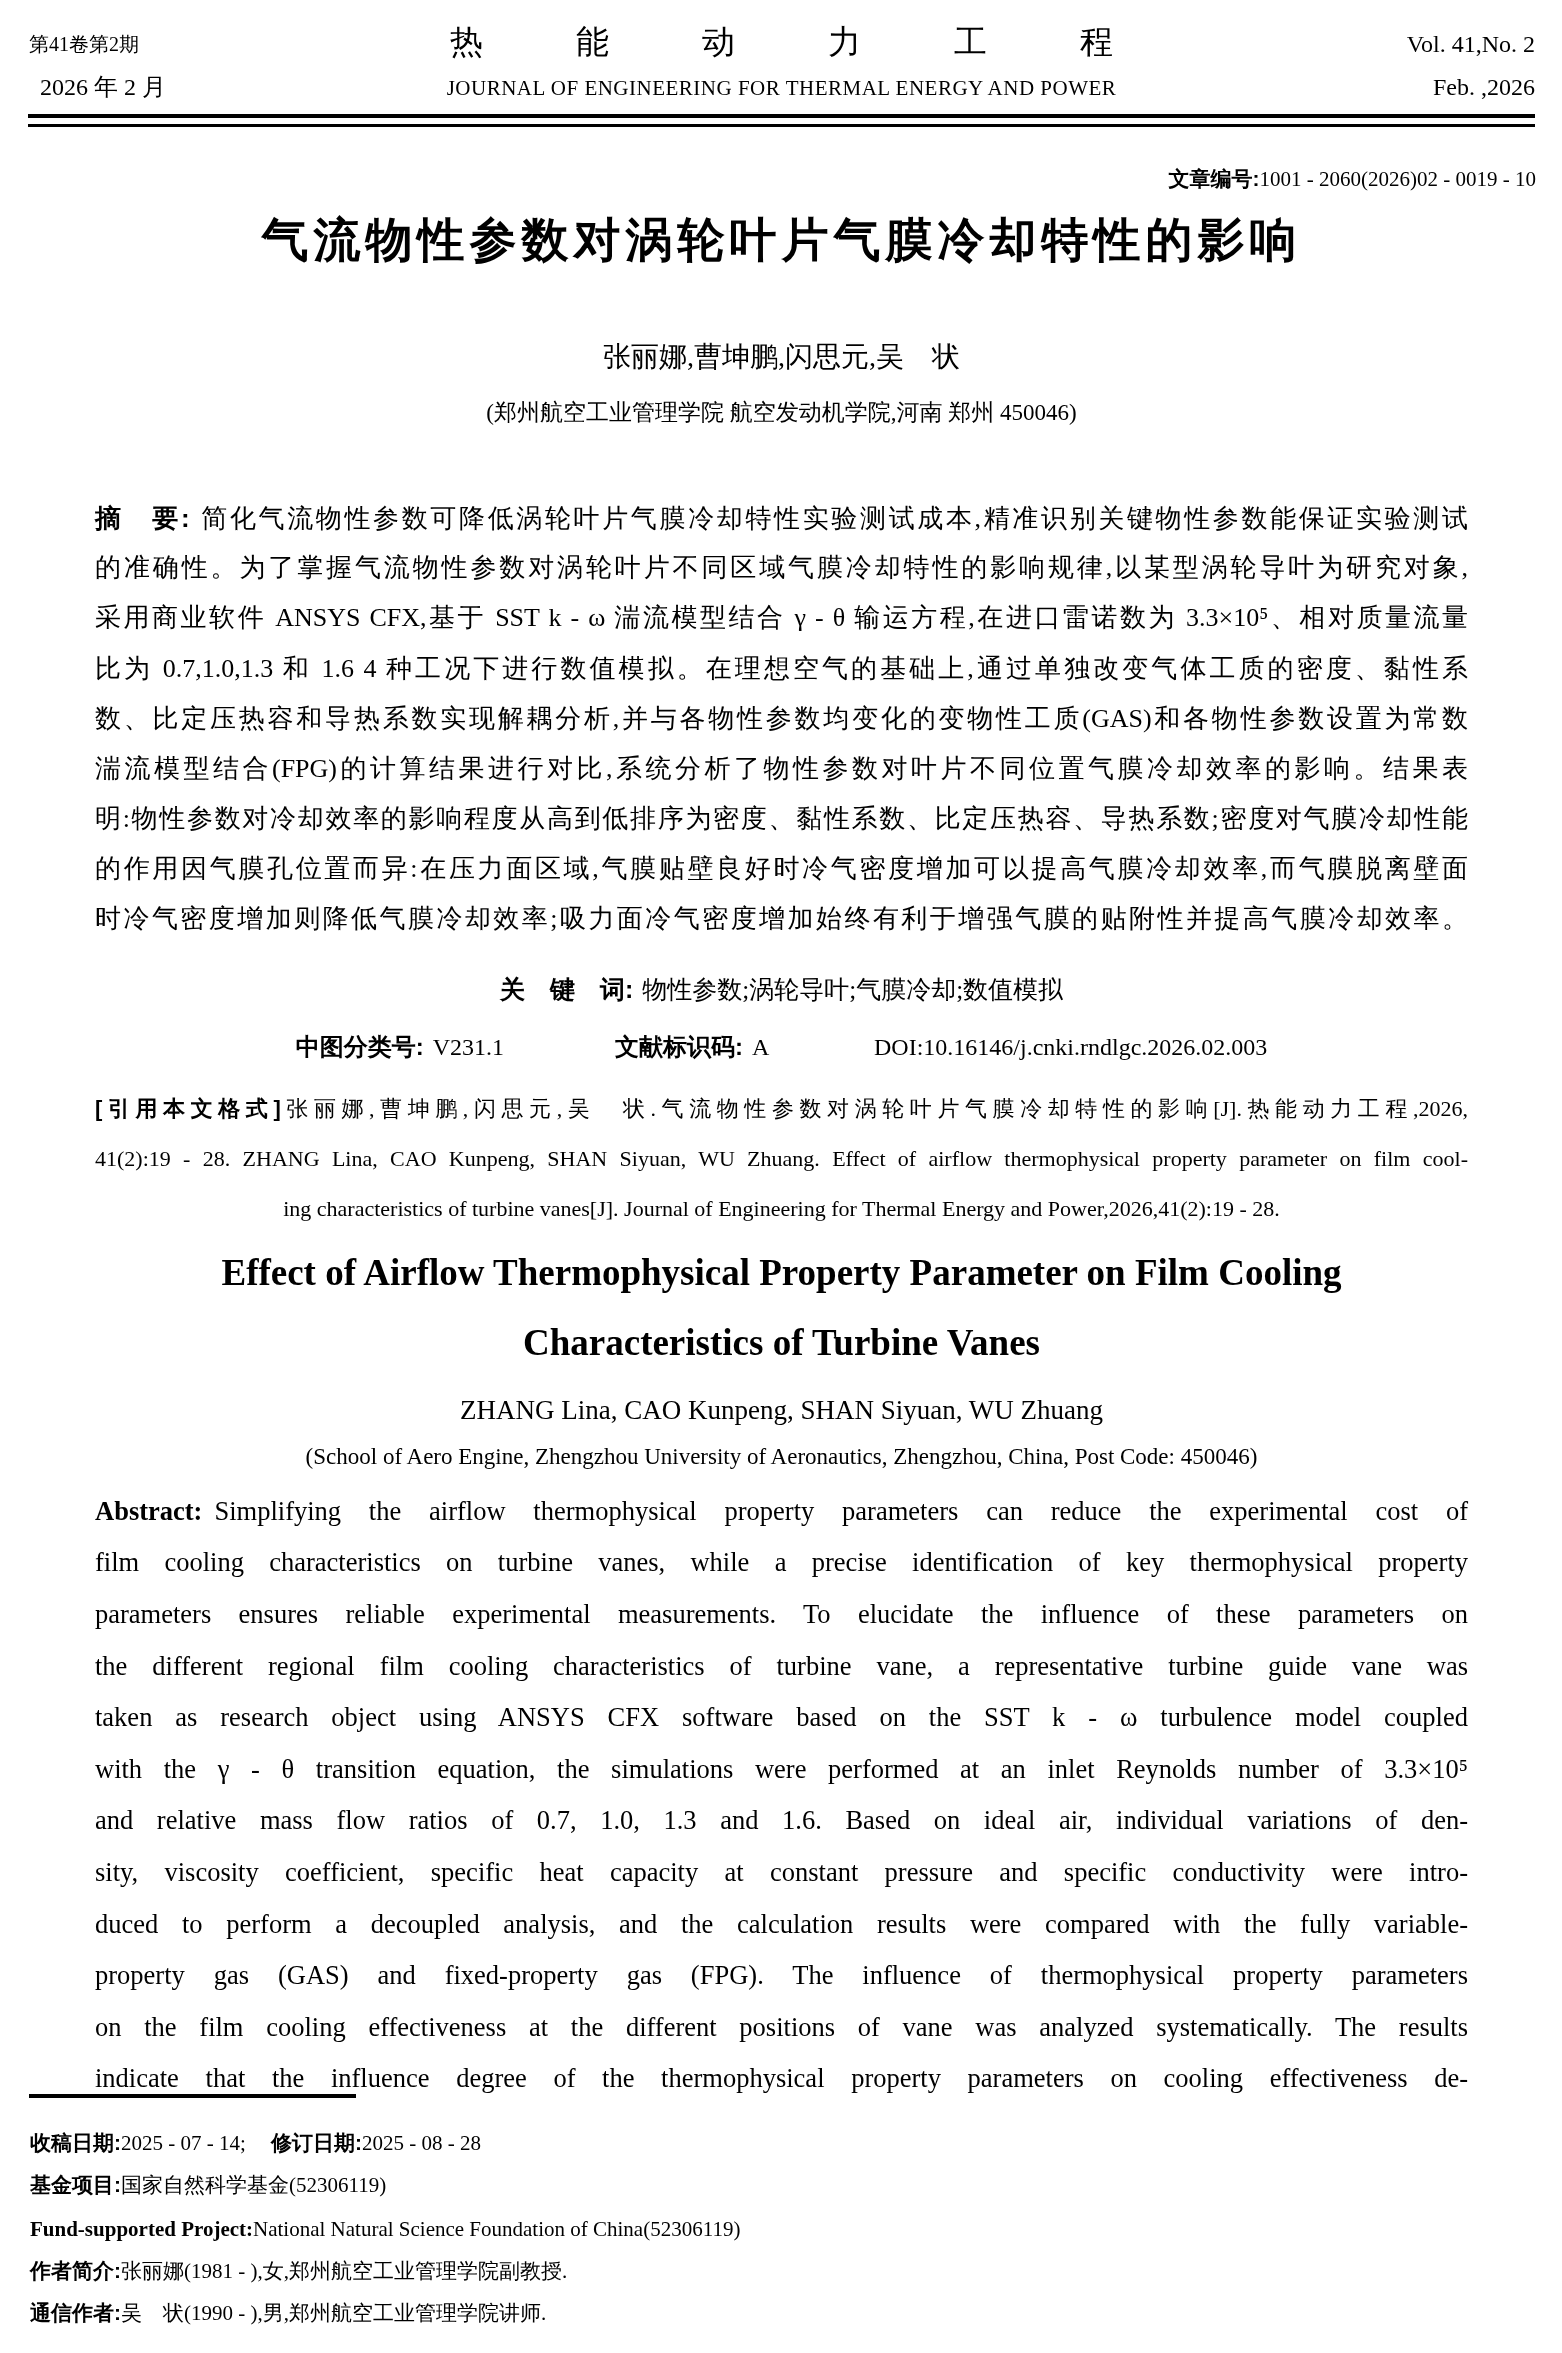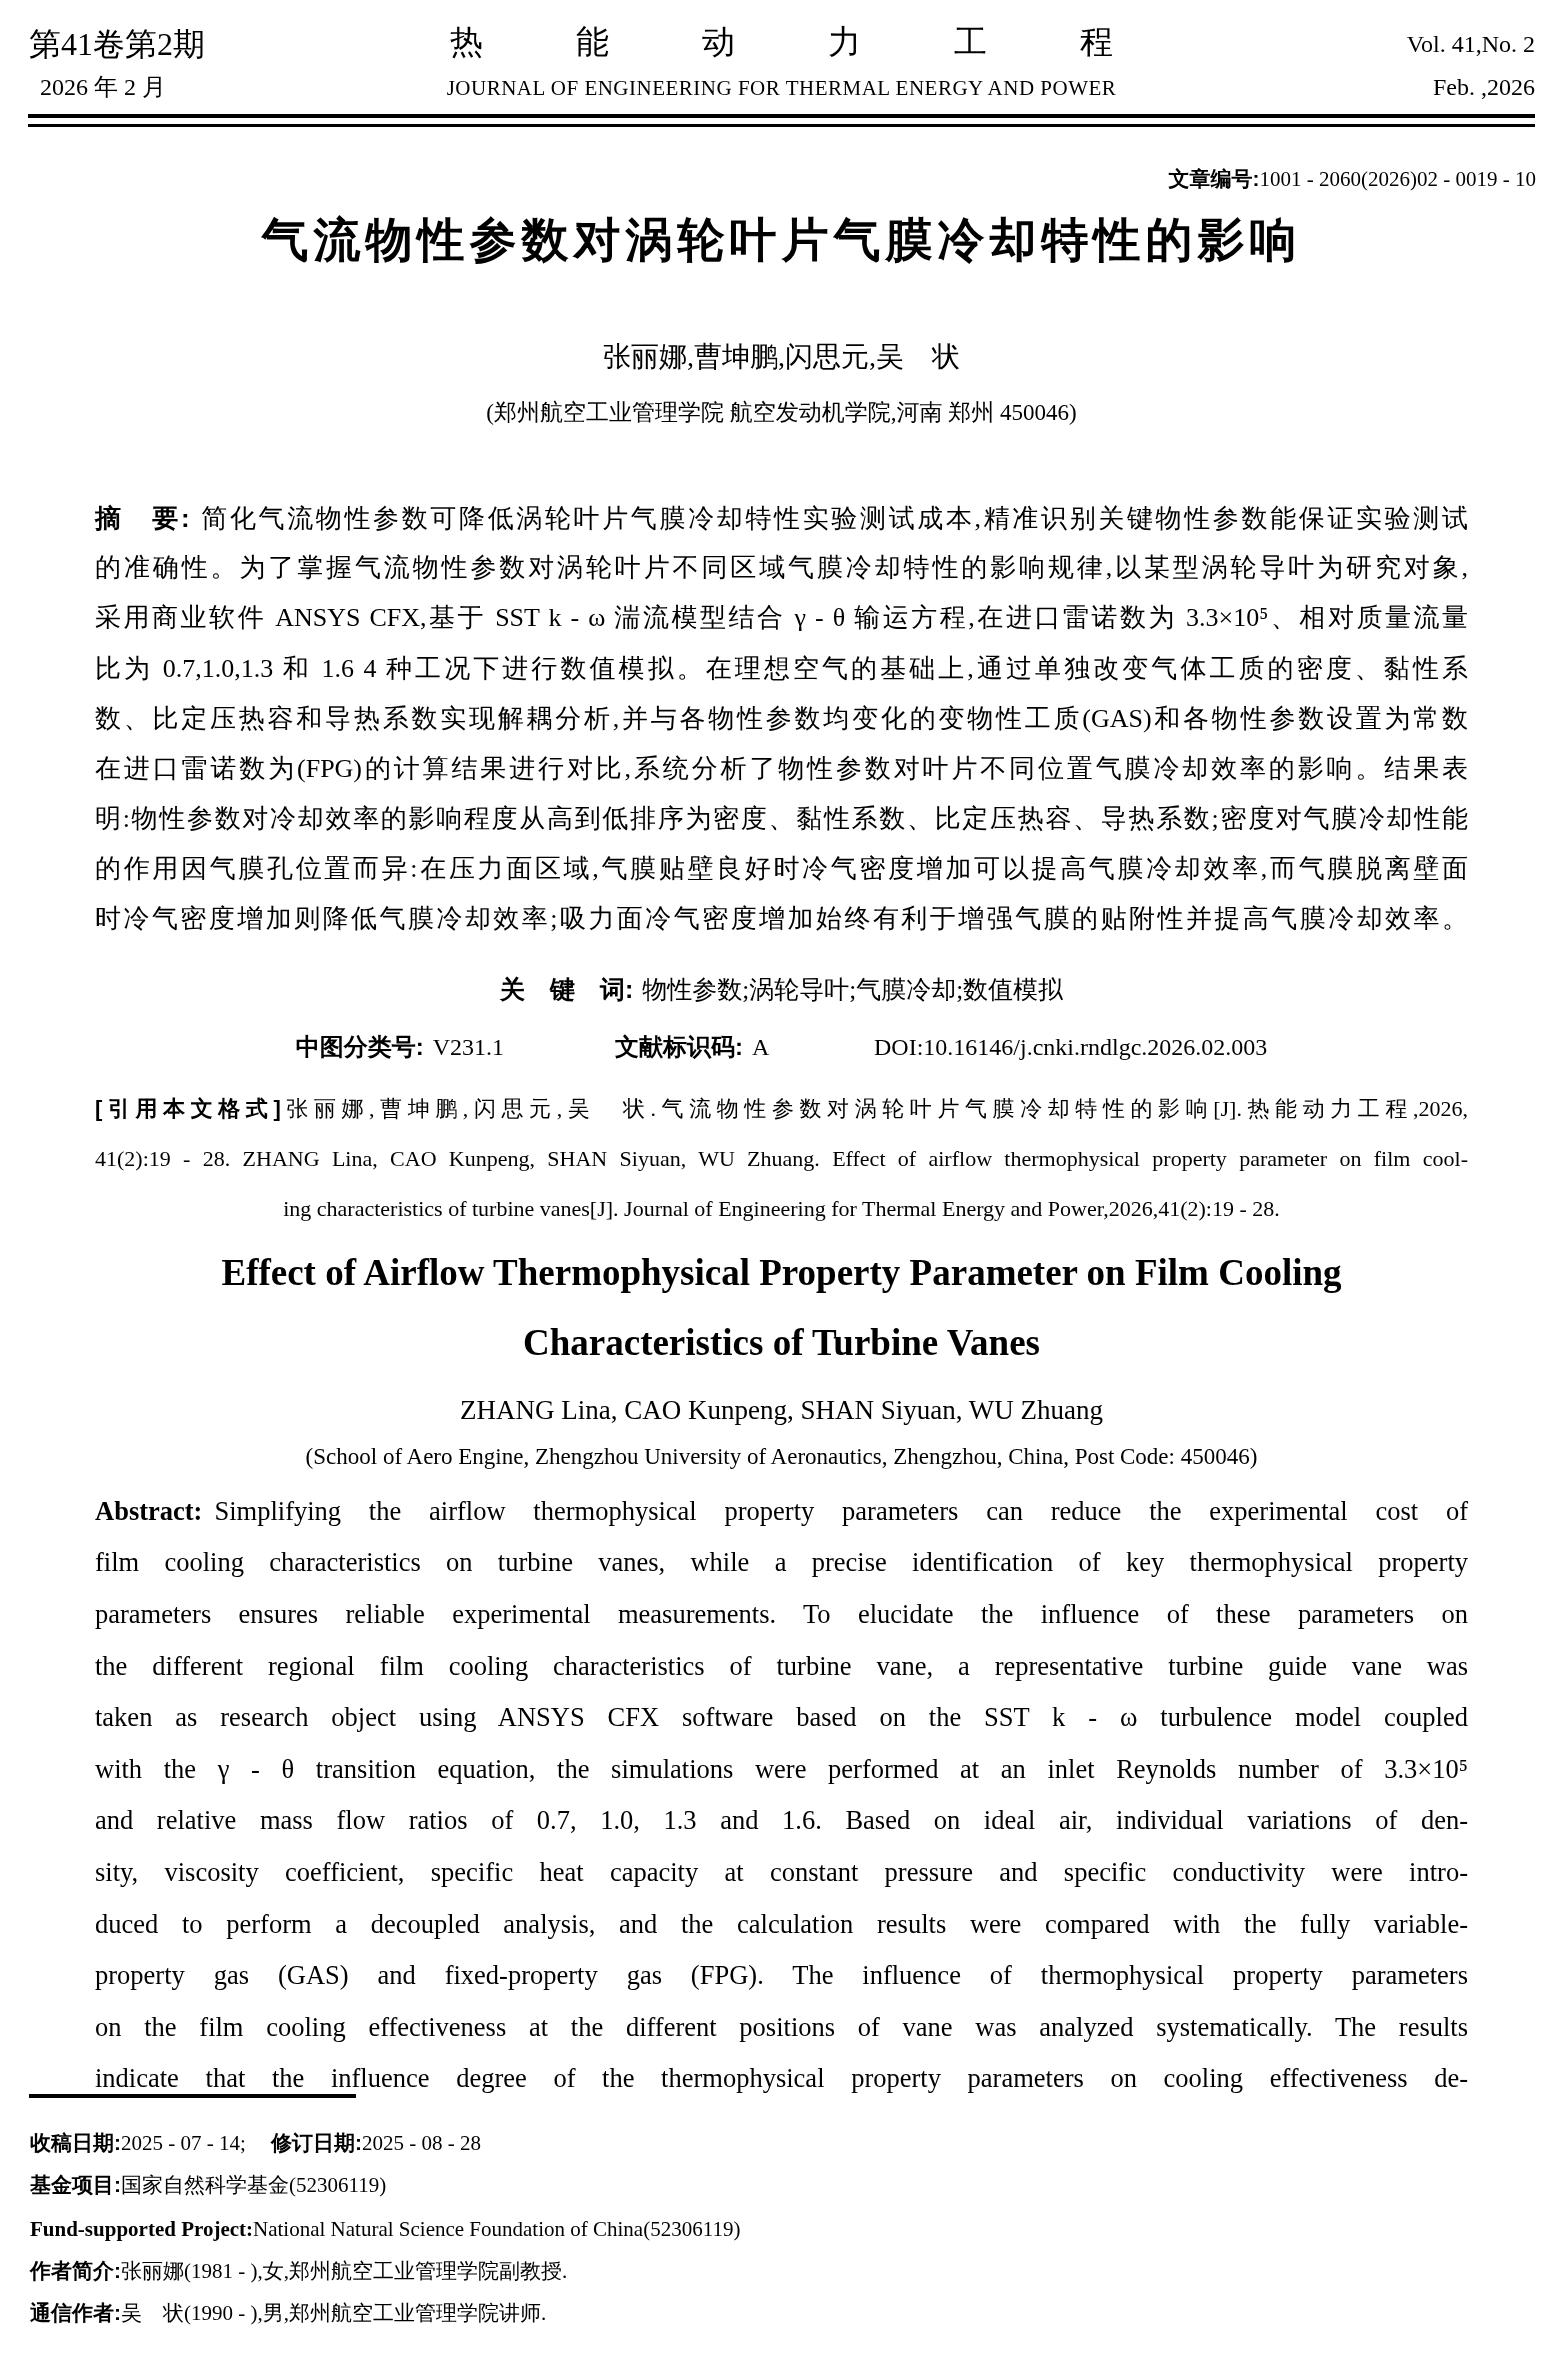--- a/index.html
+++ b/index.html
@@ -21,21 +21,21 @@
   .enline{font-size:26.5px;line-height:52px;height:52px;}
   .enlabel{font-weight:bold;margin-right:12px;}
   .ftline{font-size:21px;line-height:42px;height:42px;white-space:nowrap;}
   .ftlabel{font-family:"Liberation Sans","DejaVu Sans",sans-serif;font-weight:bold;text-align:right;}
 </style>
 </head>
 <body>
 
 <div id="page">
 
-  <div class="abs nowrap" style="left:29px;top:26px;font-size:32px;line-height:36px;">第41卷第2期</div>
+  <div class="abs nowrap" style="left:29px;top:26px;font-size:20px;line-height:36px;">第41卷第2期</div>
   <div class="abs nowrap" style="left:40px;top:69px;font-size:24px;line-height:36px;">2026 年 2 月</div>
 
   <div class="abs center" style="top:20px;font-size:33px;line-height:45px;">
     <span style="letter-spacing:93px;margin-right:-93px;">热能动力工程</span>
   </div>
   <div class="abs center" style="top:73px;font-size:21px;line-height:30px;letter-spacing:0.5px;">JOURNAL OF ENGINEERING FOR THERMAL ENERGY AND POWER</div>
 
   <div class="abs nowrap" style="left:0;width:1535px;text-align:right;top:26px;font-size:24px;line-height:36px;">Vol. 41,No. 2</div>
   <div class="abs nowrap" style="left:0;width:1535px;text-align:right;top:69px;font-size:24px;line-height:36px;">Feb. ,2026</div>
 
@@ -52,21 +52,21 @@
 
   <div class="abs center nowrap" style="top:395px;font-size:23px;line-height:35px;">(郑州航空工业管理学院 航空发动机学院,河南 郑州 450046)</div>
 
   <div class="abs col cnline fill" style="top:493px;">
     <span class="cnlabel">摘　要:</span><span>简化气流物性参数可降低涡轮叶片气膜冷却特性实验测试成本,精准识别关键物性参数能保证实验测试</span>
   </div>
   <div class="abs col cnline fill" style="top:543px;">的准确性。为了掌握气流物性参数对涡轮叶片不同区域气膜冷却特性的影响规律,以某型涡轮导叶为研究对象,</div>
   <div class="abs col cnline fill" style="top:593px;">采用商业软件 ANSYS CFX,基于 SST k - ω 湍流模型结合 γ - θ 输运方程,在进口雷诺数为 3.3×10⁵、相对质量流量</div>
   <div class="abs col cnline fill" style="top:644px;">比为 0.7,1.0,1.3 和 1.6 4 种工况下进行数值模拟。在理想空气的基础上,通过单独改变气体工质的密度、黏性系</div>
   <div class="abs col cnline fill" style="top:694px;">数、比定压热容和导热系数实现解耦分析,并与各物性参数均变化的变物性工质(GAS)和各物性参数设置为常数</div>
-  <div class="abs col cnline fill" style="top:744px;">在进口雷诺数为(FPG)的计算结果进行对比,系统分析了物性参数对叶片不同位置气膜冷却效率的影响。结果表</div>
+  <div class="abs col cnline fill" style="top:744px;">湍流模型结合(FPG)的计算结果进行对比,系统分析了物性参数对叶片不同位置气膜冷却效率的影响。结果表</div>
   <div class="abs col cnline fill" style="top:794px;">明:物性参数对冷却效率的影响程度从高到低排序为密度、黏性系数、比定压热容、导热系数;密度对气膜冷却性能</div>
   <div class="abs col cnline fill" style="top:844px;">的作用因气膜孔位置而异:在压力面区域,气膜贴壁良好时冷气密度增加可以提高气膜冷却效率,而气膜脱离壁面</div>
   <div class="abs col cnline fill" style="top:894px;">时冷气密度增加则降低气膜冷却效率;吸力面冷气密度增加始终有利于增强气膜的贴附性并提高气膜冷却效率。</div>
 
   <div class="abs col kwline nowrap" style="top:964px;">
     <span class="cnlabel">关　键　词:</span><span>物性参数;涡轮导叶;气膜冷却;数值模拟</span>
   </div>
 
   <div class="abs col kwline nowrap" style="top:1022px;font-size:24px;">
     <span class="cnlabel">中图分类号:</span><span>V231.1</span>

